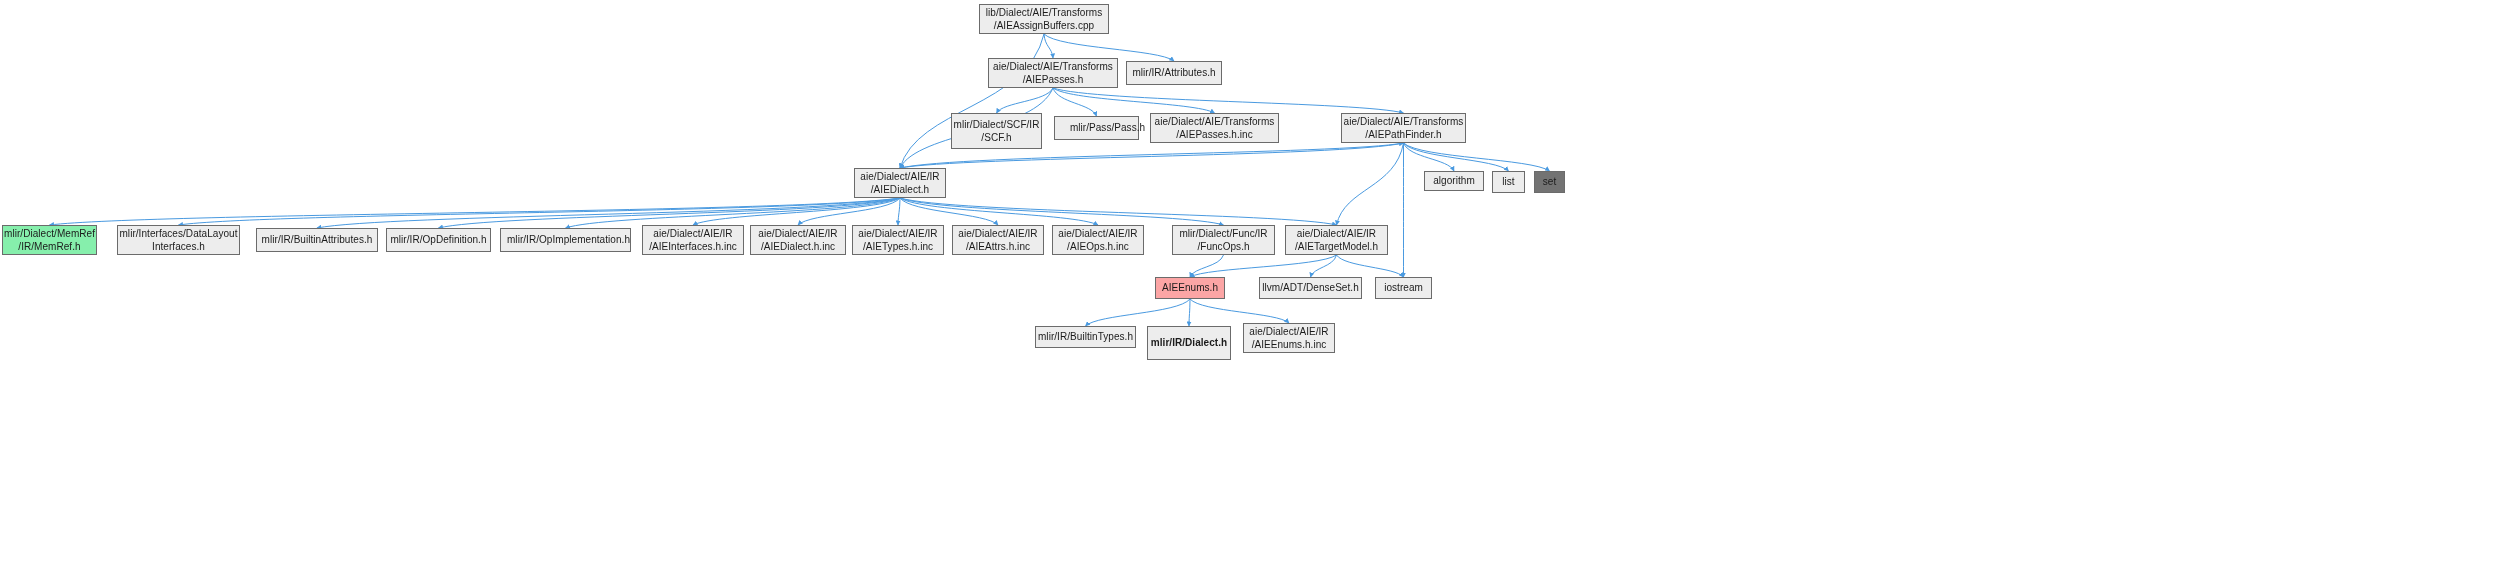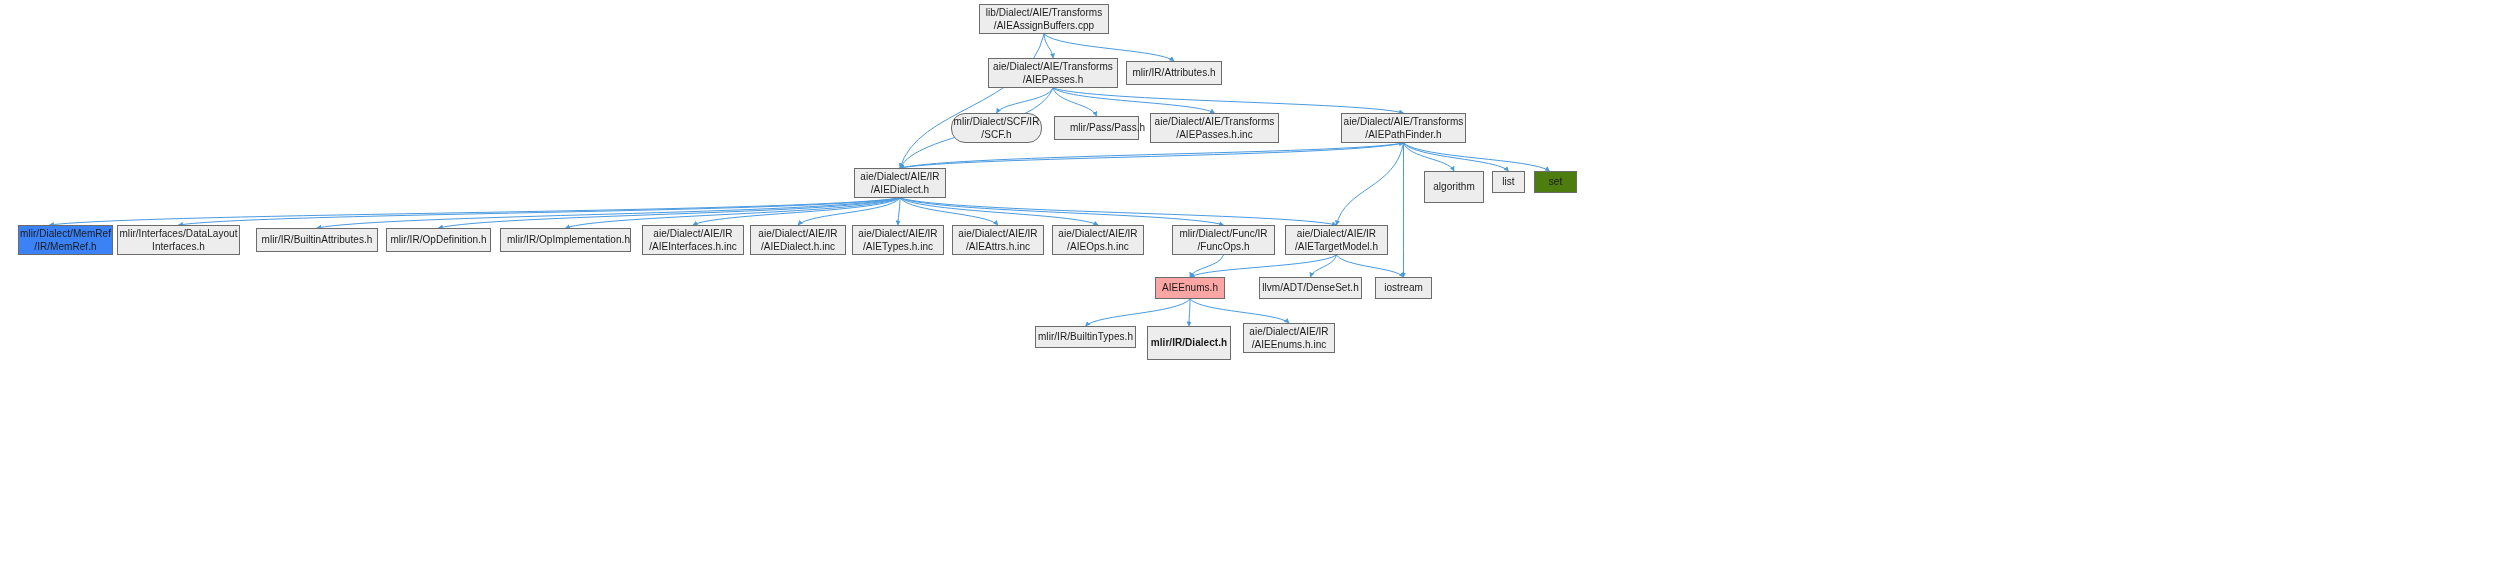--- a/index.html
+++ b/index.html
@@ -55,29 +55,29 @@
       <path d="M 1336.5 255 C 1318.92 267.1, 1207.58 267.1, 1190 277" fill="none" stroke="#4a9ae0" stroke-width="1" marker-end="url(#arrow)"></path>
       <path d="M 1336.5 255 C 1333.38 267.1, 1313.62 267.1, 1310.5 277" fill="none" stroke="#4a9ae0" stroke-width="1" marker-end="url(#arrow)"></path>
       <path d="M 1336.5 255 C 1344.54 267.1, 1395.46 267.1, 1403.5 277" fill="none" stroke="#4a9ae0" stroke-width="1" marker-end="url(#arrow)"></path>
       <path d="M 1190 299 C 1177.46 313.85, 1098.04 313.85, 1085.5 326" fill="none" stroke="#4a9ae0" stroke-width="1" marker-end="url(#arrow)"></path>
       <path d="M 1190 299 C 1189.88 313.85, 1189.12 313.85, 1189 326" fill="none" stroke="#4a9ae0" stroke-width="1" marker-end="url(#arrow)"></path>
       <path d="M 1190 299 C 1201.88 312.2, 1277.12 312.2, 1289 323" fill="none" stroke="#4a9ae0" stroke-width="1" marker-end="url(#arrow)"></path>
     </svg>
 <div class="node" style="left: 979px; top: 4px; width: 130px; height: 30px; background: rgb(237, 237, 237); border-color: rgb(107, 107, 107); color: rgb(27, 27, 27);"><span class="ln">lib/Dialect/AIE/Transforms</span><span class="ln">/AIEAssignBuffers.cpp</span></div>
     <div class="node" style="left: 988px; top: 58px; width: 130px; height: 30px; background: rgb(237, 237, 237); border-color: rgb(107, 107, 107); color: rgb(27, 27, 27);"><span class="ln">aie/Dialect/AIE/Transforms</span><span class="ln">/AIEPasses.h</span></div>
     <div class="node" style="left: 1126px; top: 61px; width: 96px; height: 24px; background: rgb(237, 237, 237); border-color: rgb(107, 107, 107); color: rgb(27, 27, 27);"><span class="ln">mlir/IR/Attributes.h</span></div>
-    <div class="node" style="left: 951px; top: 113px; width: 91px; height: 30px; background: rgb(237, 237, 237); border-color: rgb(107, 107, 107); color: rgb(27, 27, 27); border-radius: 14px;"><span class="ln">mlir/Dialect/SCF/IR</span><span class="ln">/SCF.h</span></div>
+    <div class="node" style="left: 951px; top: 113px; width: 91px; height: 36px; background: rgb(237, 237, 237); border-color: rgb(107, 107, 107); color: rgb(27, 27, 27);"><span class="ln">mlir/Dialect/SCF/IR</span><span class="ln">/SCF.h</span></div>
     <div class="node" style="left: 1054px; top: 116px; width: 85px; height: 24px; background: rgb(237, 237, 237); border-color: rgb(107, 107, 107); color: rgb(27, 27, 27); padding-left: 22px;"><span class="ln">mlir/Pass/Pass.h</span></div>
     <div class="node" style="left: 1150px; top: 113px; width: 129px; height: 30px; background: rgb(237, 237, 237); border-color: rgb(107, 107, 107); color: rgb(27, 27, 27);"><span class="ln">aie/Dialect/AIE/Transforms</span><span class="ln">/AIEPasses.h.inc</span></div>
     <div class="node" style="left: 1341px; top: 113px; width: 125px; height: 30px; background: rgb(237, 237, 237); border-color: rgb(107, 107, 107); color: rgb(27, 27, 27);"><span class="ln">aie/Dialect/AIE/Transforms</span><span class="ln">/AIEPathFinder.h</span></div>
     <div class="node" style="left: 854px; top: 168px; width: 92px; height: 30px; background: rgb(237, 237, 237); border-color: rgb(107, 107, 107); color: rgb(27, 27, 27);"><span class="ln">aie/Dialect/AIE/IR</span><span class="ln">/AIEDialect.h</span></div>
-    <div class="node" style="left: 1424px; top: 171px; width: 60px; height: 32px; background: rgb(237, 237, 237); border-color: rgb(107, 107, 107); color: rgb(27, 27, 27);"><span class="ln">algorithm</span></div>
+    <div class="node" style="left: 1424px; top: 171px; width: 60px; height: 20px; background: rgb(237, 237, 237); border-color: rgb(107, 107, 107); color: rgb(27, 27, 27);"><span class="ln">algorithm</span></div>
     <div class="node" style="left: 1492px; top: 171px; width: 33px; height: 22px; background: rgb(237, 237, 237); border-color: rgb(107, 107, 107); color: rgb(27, 27, 27);"><span class="ln">list</span></div>
-    <div class="node" style="left: 1534px; top: 171px; width: 43px; height: 22px; background: #4d7c0f; border-color: rgb(107, 107, 107); color: rgb(27, 27, 27);"><span class="ln">set</span></div>
-    <div class="node" style="left: 2px; top: 225px; width: 95px; height: 30px; background: #3b82f6; border-color: rgb(107, 107, 107); color: rgb(27, 27, 27); margin-left: 16px;"><span class="ln">mlir/Dialect/MemRef</span><span class="ln">/IR/MemRef.h</span></div>
+    <div class="node" style="left: 1534px; top: 171px; width: 31px; height: 22px; background: #737373; border-color: rgb(107, 107, 107); color: rgb(27, 27, 27);"><span class="ln">set</span></div>
+    <div class="node" style="left: 2px; top: 225px; width: 95px; height: 30px; background: #86efac; border-color: rgb(107, 107, 107); color: rgb(27, 27, 27);"><span class="ln">mlir/Dialect/MemRef</span><span class="ln">/IR/MemRef.h</span></div>
     <div class="node" style="left: 117px; top: 225px; width: 123px; height: 30px; background: rgb(237, 237, 237); border-color: rgb(107, 107, 107); color: rgb(27, 27, 27);"><span class="ln">mlir/Interfaces/DataLayout</span><span class="ln">Interfaces.h</span></div>
     <div class="node" style="left: 256px; top: 228px; width: 122px; height: 24px; background: rgb(237, 237, 237); border-color: rgb(107, 107, 107); color: rgb(27, 27, 27);"><span class="ln">mlir/IR/BuiltinAttributes.h</span></div>
     <div class="node" style="left: 386px; top: 228px; width: 105px; height: 24px; background: rgb(237, 237, 237); border-color: rgb(107, 107, 107); color: rgb(27, 27, 27);"><span class="ln">mlir/IR/OpDefinition.h</span></div>
     <div class="node" style="left: 500px; top: 228px; width: 131px; height: 24px; background: rgb(237, 237, 237); border-color: rgb(107, 107, 107); color: rgb(27, 27, 27); align-items: flex-end;"><span class="ln">mlir/IR/OpImplementation.h</span></div>
     <div class="node" style="left: 642px; top: 225px; width: 102px; height: 30px; background: rgb(237, 237, 237); border-color: rgb(107, 107, 107); color: rgb(27, 27, 27);"><span class="ln">aie/Dialect/AIE/IR</span><span class="ln">/AIEInterfaces.h.inc</span></div>
     <div class="node" style="left: 750px; top: 225px; width: 96px; height: 30px; background: rgb(237, 237, 237); border-color: rgb(107, 107, 107); color: rgb(27, 27, 27);"><span class="ln">aie/Dialect/AIE/IR</span><span class="ln">/AIEDialect.h.inc</span></div>
     <div class="node" style="left: 852px; top: 225px; width: 92px; height: 30px; background: rgb(237, 237, 237); border-color: rgb(107, 107, 107); color: rgb(27, 27, 27);"><span class="ln">aie/Dialect/AIE/IR</span><span class="ln">/AIETypes.h.inc</span></div>
     <div class="node" style="left: 952px; top: 225px; width: 92px; height: 30px; background: rgb(237, 237, 237); border-color: rgb(107, 107, 107); color: rgb(27, 27, 27);"><span class="ln">aie/Dialect/AIE/IR</span><span class="ln">/AIEAttrs.h.inc</span></div>
     <div class="node" style="left: 1052px; top: 225px; width: 92px; height: 30px; background: rgb(237, 237, 237); border-color: rgb(107, 107, 107); color: rgb(27, 27, 27);"><span class="ln">aie/Dialect/AIE/IR</span><span class="ln">/AIEOps.h.inc</span></div>
     <div class="node" style="left: 1172px; top: 225px; width: 103px; height: 30px; background: rgb(237, 237, 237); border-color: rgb(107, 107, 107); color: rgb(27, 27, 27);"><span class="ln">mlir/Dialect/Func/IR</span><span class="ln">/FuncOps.h</span></div>

